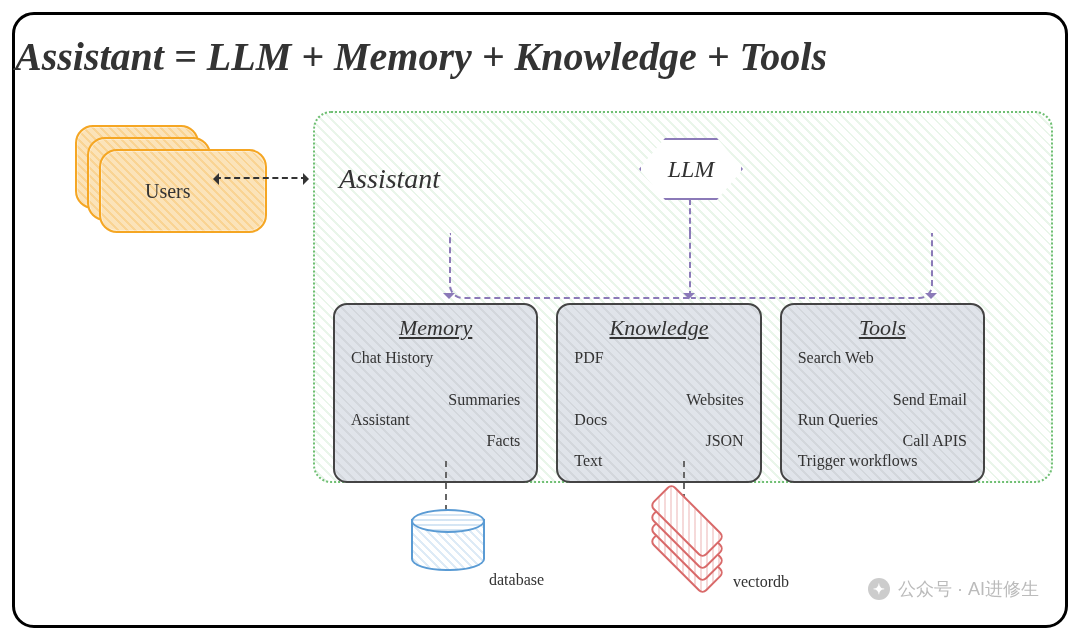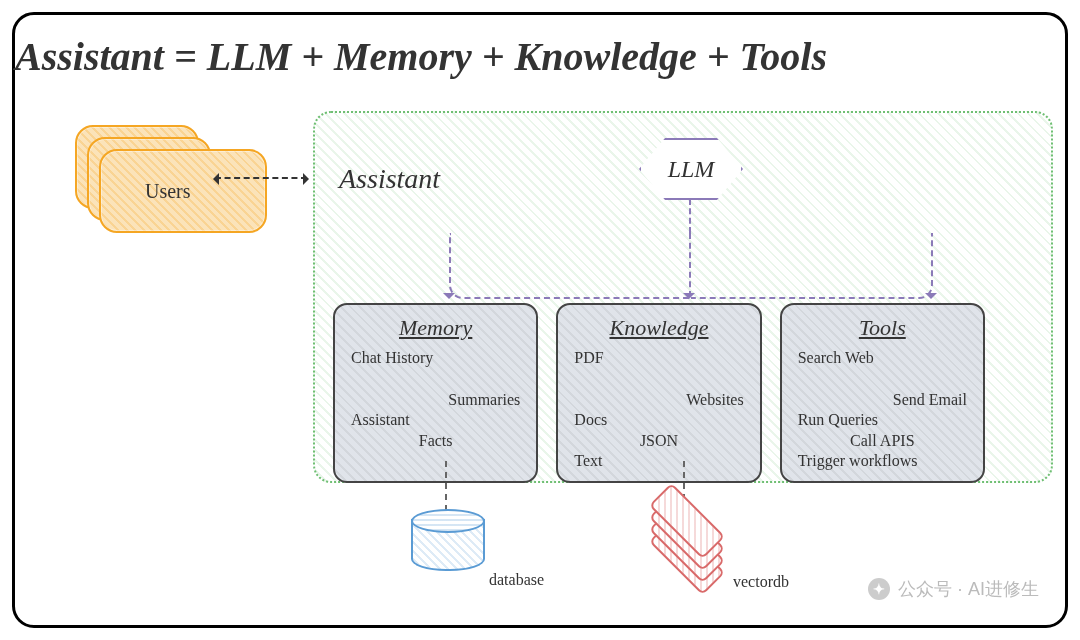--- a/index.html
+++ b/index.html
@@ -50,21 +50,21 @@
   .boxrow{position:absolute;left:18px;top:190px;width:652px;display:flex;gap:18px;}
   .cbox{flex:1;min-height:156px;border:2px solid #444;border-radius:14px;background:var(--greyfill);
     background-image:repeating-linear-gradient(45deg,rgba(0,0,0,.06) 0,rgba(0,0,0,.06) 2px,transparent 2px,transparent 7px);
     padding:10px 12px 8px;box-sizing:border-box;position:relative;}
   .cbox .head{text-align:center;font-size:22px;text-decoration:underline;font-style:italic;margin-bottom:8px;}
   .items{font-size:16px;line-height:1.1;}
   .items span{display:inline-block;margin:3px 4px;}
   .row-scatter .a{display:block;}
   .row-scatter .b{display:block;text-align:right;margin-top:24px;}
   .row-scatter .c{display:block;}
-  .row-scatter .d{display:block;text-align:center;}
+  .row-scatter .d{display:block;text-align:right;}
   .row-scatter .e{display:block;}
   
   .sconn{position:absolute;width:2px;border-left:2px dashed #666;}
   .sconn.mem{left:430px;top:446px;height:50px;}
   .sconn.know{left:668px;top:446px;height:50px;}
   
   .db{position:absolute;left:396px;top:494px;width:70px;height:64px;}
   .db .top{width:70px;height:20px;border:2px solid var(--blue);border-radius:50%;background:#fff;
     background-image:repeating-linear-gradient(0deg,rgba(90,155,212,.25) 0,rgba(90,155,212,.25) 2px,transparent 2px,transparent 5px);position:absolute;top:0;left:0;z-index:2;}
   .db .body{position:absolute;top:10px;left:0;width:70px;height:50px;border:2px solid var(--blue);border-top:none;border-radius:0 0 35px 35px/0 0 12px 12px;background:#fff;

